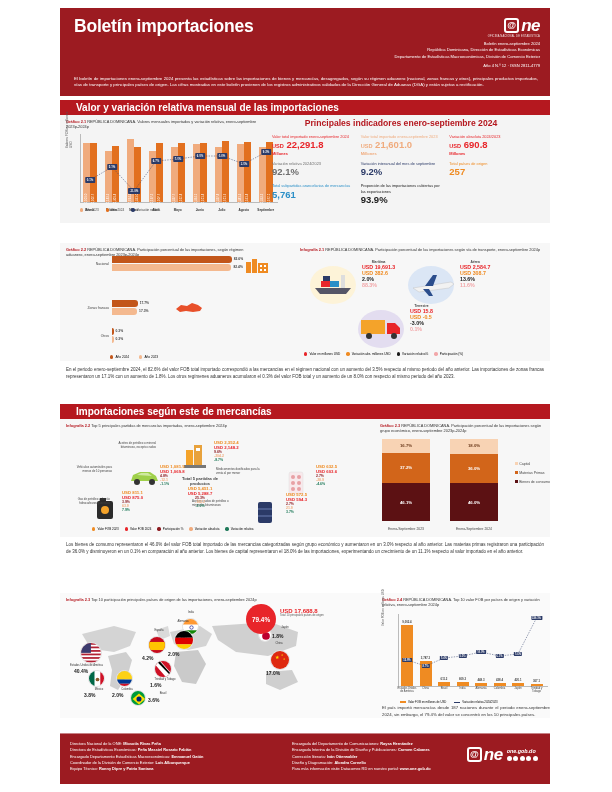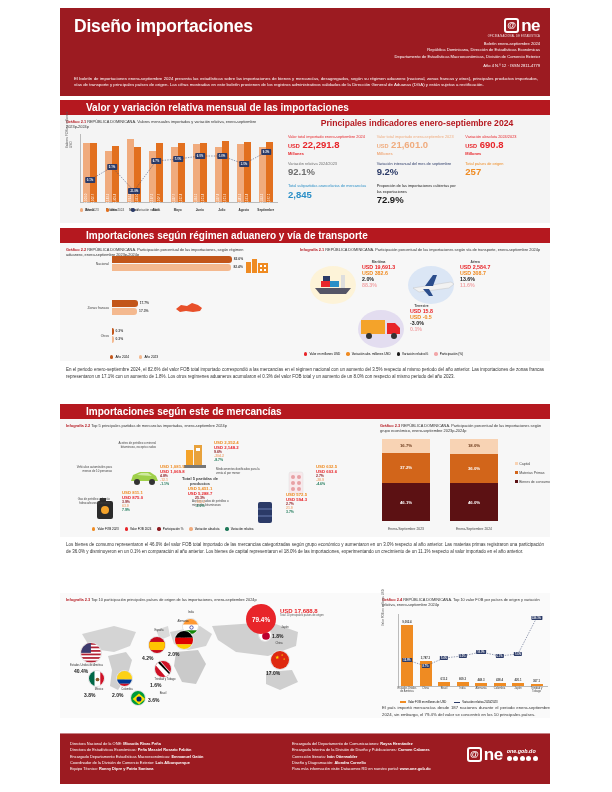--- a/index.html
+++ b/index.html
@@ -19,35 +19,35 @@
   }
   .hdr-title { font-size: 17.5px; font-weight: bold; line-height: 1.12; letter-spacing: -0.2px; }
   .hdr-title .sup { font-size: 10px; vertical-align: super; font-weight: bold; }
   .hdr-right { position:absolute; right:10px; top:6px; width: 240px; text-align:right; }
   .one-logo { display:inline-flex; align-items:center; gap:2px; }
   .one-mark {
     width:15px;height:15px;border:2px solid #fff;border-radius:3px;
     display:inline-flex;align-items:center;justify-content:center;
     font-size:9px;font-weight:bold;line-height:1;
   }
-  .one-word { font-size:17px;font-weight:bold;letter-spacing:-0.5px;line-height:1; }
+  .one-word { font-size:17px;font-weight:bold;letter-spacing:-0.5px;line-height:1;font-style:italic; }
   .one-sub { font-size:2.6px; letter-spacing:0.2px; margin-top:1px; opacity:.9;}
   .hdr-meta { font-size:4.1px; line-height:1.55; margin-top:3px; }
   .hdr-isbn { font-size:4.1px; margin-top:3px; }
   .hdr-desc {
     position:absolute; left:14px; right:12px; bottom:7px;
     font-size:4.35px; line-height:1.52; text-align:justify;
   }
 
   
   .banner {
     position:absolute; left:60px; width:490px; height:15px;
     background:#b5181f; color:#fff;
     font-size:10px; font-weight:bold; line-height:15px;
-    padding-left:26px;
+    padding-left:16px;
   }
   .band { position:absolute; left:60px; width:490px; background:#f2f2f2; }
 
   
   .cap { font-size:3.9px; line-height:1.4; color:#333; }
   .cap-title { font-weight:bold; color:#b5181f; }
 
   
   .s1-chart { position:absolute; left:66px; top:122px; width:212px; height:92px; }
   .axis-label {
@@ -74,21 +74,21 @@
     position:absolute; background:#2b3a67; color:#fff; font-size:2.8px;
     padding:1px 1.6px; border-radius:.8px; white-space:nowrap; font-weight:bold;
     transform:translate(-50%,-50%);
   }
   .s1-legend { position:absolute; left:80px; top:208px; font-size:3.1px; color:#444;
                display:flex; gap:7px; align-items:center; }
   .lg { display:inline-flex; align-items:center; gap:2px; }
   .sw { width:3.4px;height:3.4px;border-radius:50%; display:inline-block; }
 
   
-  .ind-wrap { position:absolute; left:288px; top:118px; width:258px; }
+  .ind-wrap { position:absolute; left:272px; top:118px; width:258px; }
   .ind-title { font-size:8.6px; font-weight:bold; color:#b5181f; text-align:center; margin-bottom:6px; }
   .ind-grid { display:grid; grid-template-columns: 1fr 1fr 1fr; gap:5px 8px; }
   .ind-lab { font-size:3.9px; line-height:1.35; }
   .ind-val { font-size:9.5px; font-weight:bold; line-height:1.15; margin-top:1px; }
   .ind-val small { font-size:5.6px; }
   .ind-unit { font-size:4px; font-weight:bold; }
 
   
   .s2-bars { position:absolute; left:66px; top:252px; width:215px; height:92px; }
   .rgrow { position:absolute; left:46px; }
@@ -167,21 +167,21 @@
   .fdom { font-size:5.4px; font-weight:bold; font-style:italic; }
   .sep { position:absolute; left:0; top:0; width:100%; height:.6px; background:#fff; opacity:.45; }
 </style>
 </head>
 <body>
 
 <div class="page">
 
   <div class="header">
     <div class="hdr-title">
-      <div>Diseño importaciones</div>
+      <div>Boletín importaciones</div>
     </div>
     <div class="hdr-right">
       <div class="one-logo">
         <span class="one-mark">@</span>
           <span class="one-word">ne</span>
       </div>
       <div class="one-sub">OFICINA NACIONAL DE ESTADÍSTICA</div>
       <div class="hdr-meta">
         <div>Boletín enero-septiembre 2024</div>
         <div>República Dominicana, Dirección de Estadísticas Económicas</div>
@@ -340,30 +340,29 @@
         <div>
           <div class="ind-lab" style="color: rgb(43, 58, 103);">Variación interanual del mes de septiembre</div>
           <div class="ind-val" style="color: rgb(43, 58, 103);">9.2%</div>
         </div>
         <div>
           <div class="ind-lab" style="color: rgb(239, 139, 34);">Total países de origen</div>
           <div class="ind-val" style="color: rgb(239, 139, 34);">257</div>
         </div>
         <div>
           <div class="ind-lab" style="color: rgb(43, 143, 199);">Total subpartidas arancelarias de mercancías</div>
-          <div class="ind-val" style="color: rgb(43, 143, 199);">2,845</div>
+          <div class="ind-val" style="color: rgb(43, 143, 199);">5,761</div>
         </div>
         <div>
           <div class="ind-lab" style="color: rgb(26, 26, 26);">Proporción de las importaciones cubiertas por las exportaciones</div>
-          <div class="ind-val" style="color: rgb(26, 26, 26);">72.9%</div>
-        </div>
-      </div>
-  </div>
-
-  <div class="banner" style="top:228px">Importaciones según régimen aduanero y vía de transporte</div>
+          <div class="ind-val" style="color: rgb(26, 26, 26);">93.9%</div>
+        </div>
+      </div>
+  </div>
+
   <div class="band" style="top:243px;height:118px;background:#f7f7f7"></div>
 
   <div class="cap" style="position:absolute;left:66px;top:247px;width:190px">
     <span class="cap-title">Gráfico 2.2</span>
     <span>REPÚBLICA DOMINICANA. Participación porcentual de las importaciones, según régimen aduanero, enero-septiembre 2023p-2024p</span>
   </div>
   <div class="s2-bars" id="s2bars">
       <div class="rgrow" style="top: 4px;">
         <div class="rgname">Nacional</div>
         <div class="rbar" style="background: rgb(194, 86, 26); width: 119.77px;">

